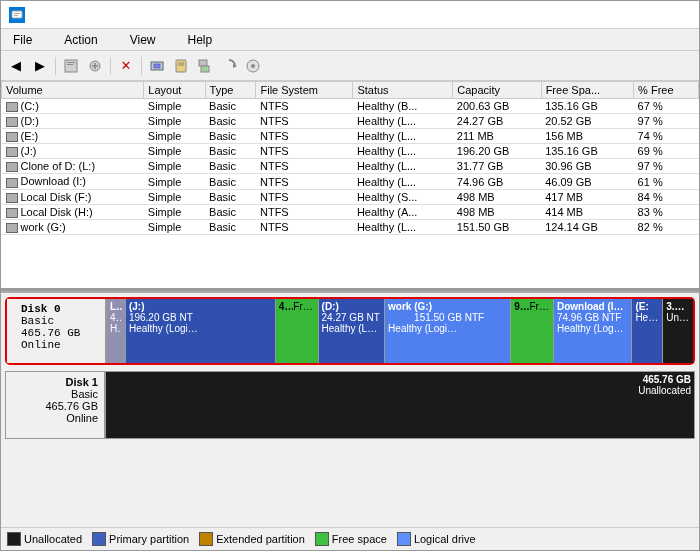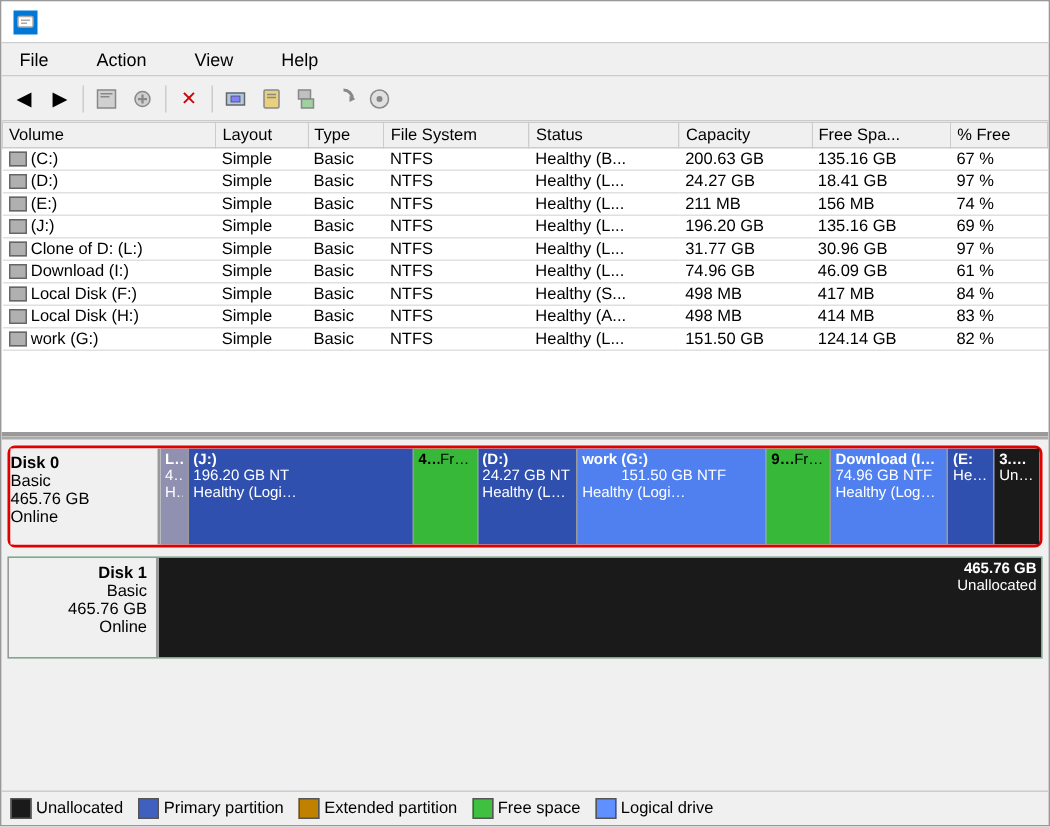--- a/index.html
+++ b/index.html
@@ -152,21 +152,21 @@
     <td>135.16 GB</td>
     <td>67 %</td>
   </tr>
             <tr>
     <td><span style="display:inline-block;width:12px;height:10px;background:#b0b0b0;border:1px solid #666;margin-right:3px;vertical-align:middle;"></span>(D:)</td>
     <td>Simple</td>
     <td>Basic</td>
     <td>NTFS</td>
     <td>Healthy (L...</td>
     <td>24.27 GB</td>
-    <td>18.41 GB</td>
+    <td>20.52 GB</td>
     <td>97 %</td>
   </tr>
             <tr>
     <td><span style="display:inline-block;width:12px;height:10px;background:#b0b0b0;border:1px solid #666;margin-right:3px;vertical-align:middle;"></span>(E:)</td>
     <td>Simple</td>
     <td>Basic</td>
     <td>NTFS</td>
     <td>Healthy (L...</td>
     <td>211 MB</td>
     <td>156 MB</td>
@@ -232,21 +232,21 @@
     <td>124.14 GB</td>
     <td>82 %</td>
   </tr>
           </tbody>
       </table>
     </div>
 
     <div class="bottom-area" style="height: 240px; overflow-y: auto; border-top: 2px solid #aaa;">
       <div id="disk-sections">
           <div style="margin-bottom: 6px; display: flex; background: white; border: 2px solid rgb(224, 0, 0); min-height: 68px; border-radius: 5px;">
-            <div style="width: 100px; min-width: 100px; background: rgb(240, 240, 240); border-right: 2px solid rgb(153, 153, 153); padding: 4px 0; font-size: 11px; font-weight: bold;">
+            <div style="width: 100px; min-width: 100px; background: rgb(240, 240, 240); border-right: 2px solid rgb(153, 153, 153); padding: 4px 14px; font-size: 11px; font-weight: bold; font-family: Liberation Mono, monospace;">
     <div style="font-weight:bold;">Disk 0</div>
     <div style="font-weight:normal;">Basic</div>
     <div style="font-weight:normal;">465.76 GB</div>
     <div style="font-weight:normal;">Online</div>
   </div>
             <div style="display: flex; flex: 1 1 0%; overflow: hidden;">
               <div style="display: flex; flex-direction: column; justify-content: flex-start; padding: 2px 3px; font-size: 10px; border-right: 1px solid rgb(153, 153, 153); overflow: hidden; min-width: 0px; flex: 1 1 0%; background: rgb(144, 144, 176); color: white;">
       <div style="font-weight:bold;white-space:nowrap;overflow:hidden;text-overflow:ellipsis;">Local</div>
       <div style="white-space:nowrap;overflow:hidden;text-overflow:ellipsis;">498 MB NT</div>
       <div style="white-space:nowrap;overflow:hidden;text-overflow:ellipsis;">Healt…</div>

